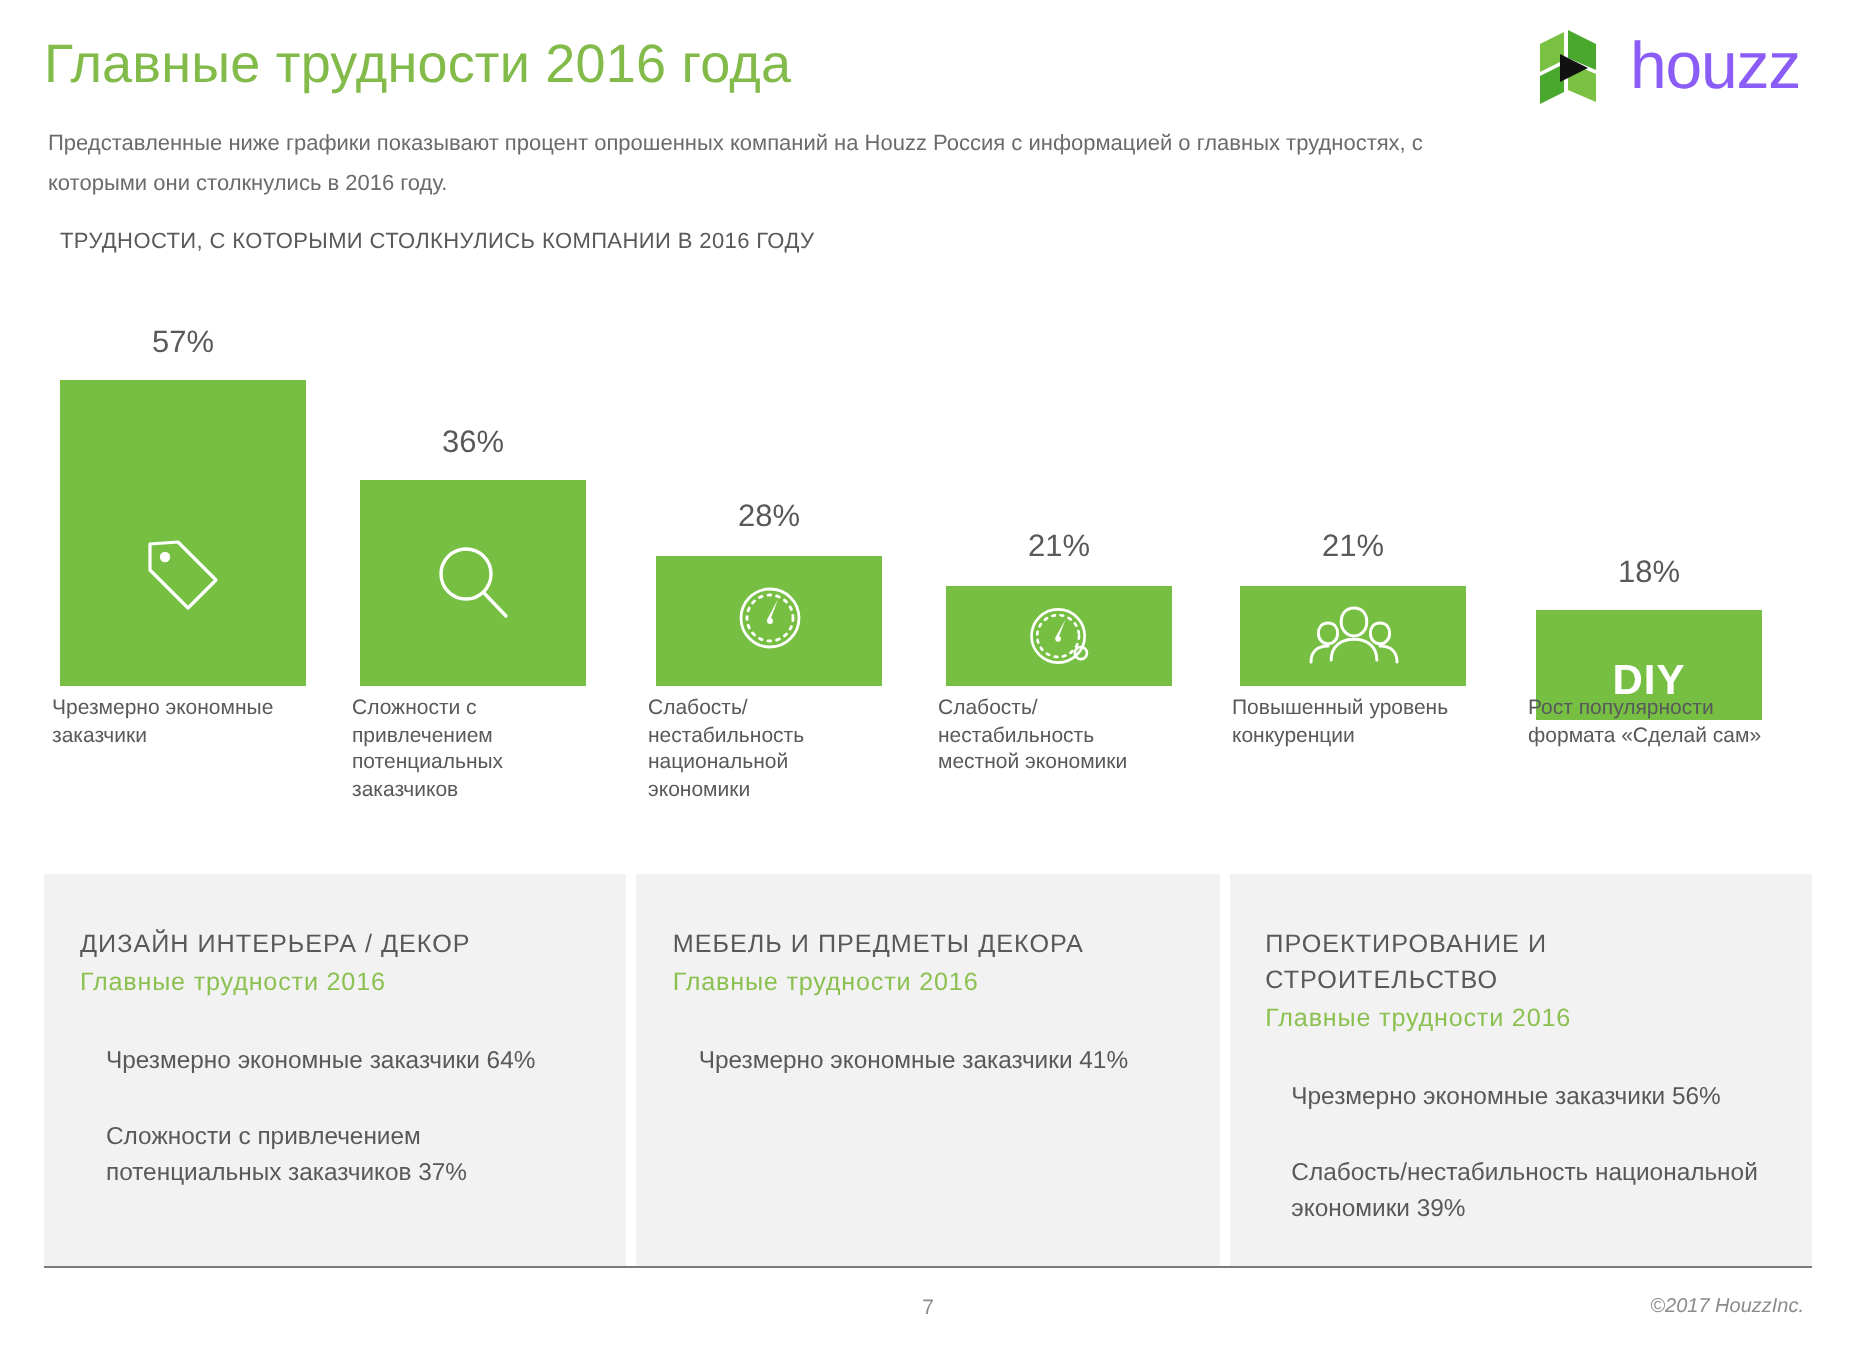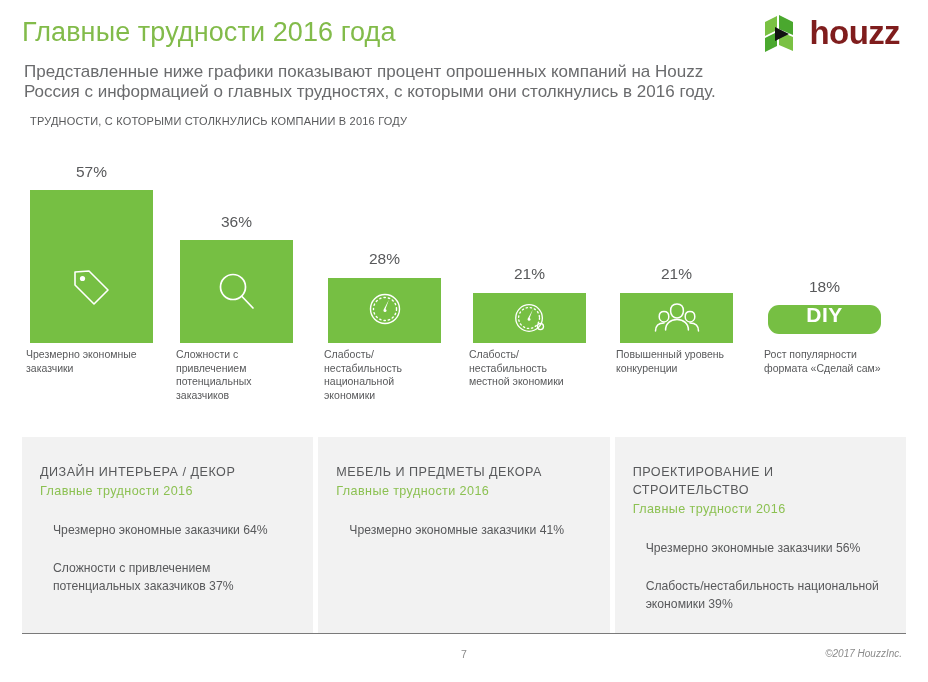--- a/index.html
+++ b/index.html
@@ -27,21 +27,21 @@
     font-weight: 400;
     color: #82bb4a;
     letter-spacing: 0.1px;
     white-space: nowrap;
   }
   .intro {
     position: absolute;
     left: 24px;
     top: 62px;
     width: 700px;
-    font-size: 17px;
+    font-size: 11px;
     line-height: 20px;
     color: #6a6b6d;
     font-weight: 400;
   }
 
   
   .logo {
     position: absolute;
     right: 28px;
     top: 14px;
@@ -49,22 +49,22 @@
     align-items: center;
     gap: 9px;
   }
   .logo-mark {
     width: 38px;
     height: 40px;
     position: relative;
   }
   .logo-word {
     font-size: 33px;
-    font-weight: 700;
-    color: #7f1d1d;
+    font-weight: 400;
+    color: #8b5cf6;
     letter-spacing: -0.6px;
     line-height: 1;
     padding-bottom: 4px;
   }
 
   
   .chart-heading {
     position: absolute;
     left: 30px;
     top: 115px;
@@ -303,21 +303,21 @@
             <path d="M47.5 30 c0-5 -3-8 -8.5-8"></path>
           </g>
         </svg>
       </div>
     </div>
     <div class="bar-caption" style="top:198px;">Повышенный уровень конкуренции</div>
   </div>
 
   <div class="bar-group" style="left:768px; width:113px;">
     <div class="bar-value" style="top:128px;">18%</div>
-    <div class="bar" style="top:155px; height:29px;border-radius:11px;">
+    <div class="bar" style="top:155px; height:55px;">
       <div class="bar-inner" style="bottom:9px;">
         <span class="diy-text">DIY</span>
       </div>
     </div>
     <div class="bar-caption" style="top:198px;">Рост популярности формата «Сделай сам»</div>
   </div>
 
 </div>
 
 <div class="panels">

